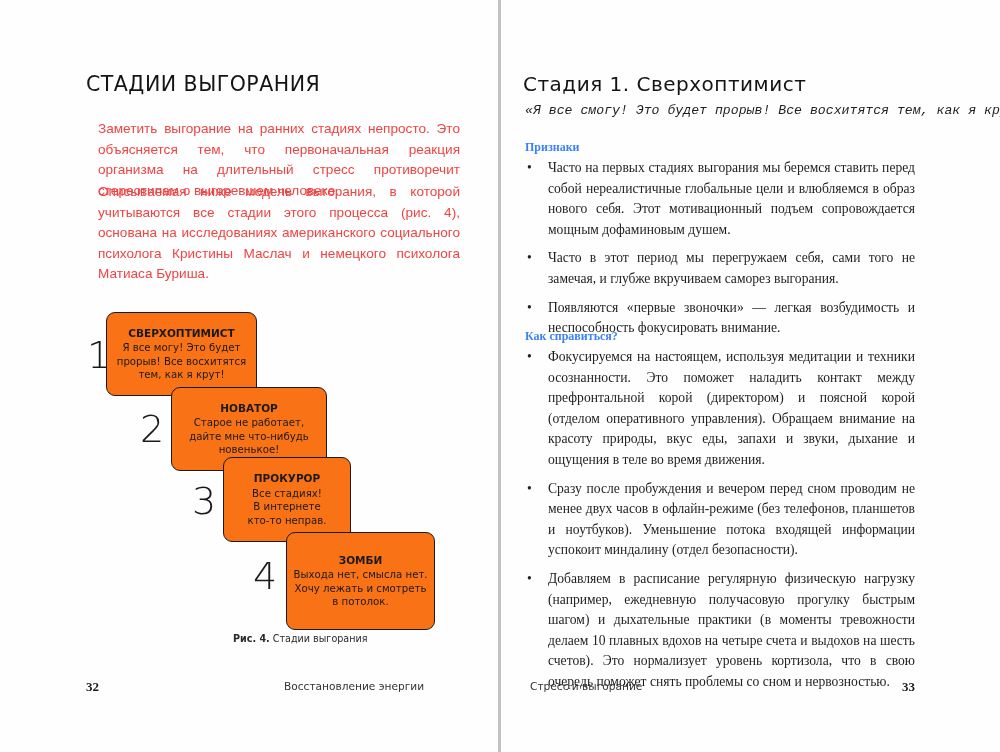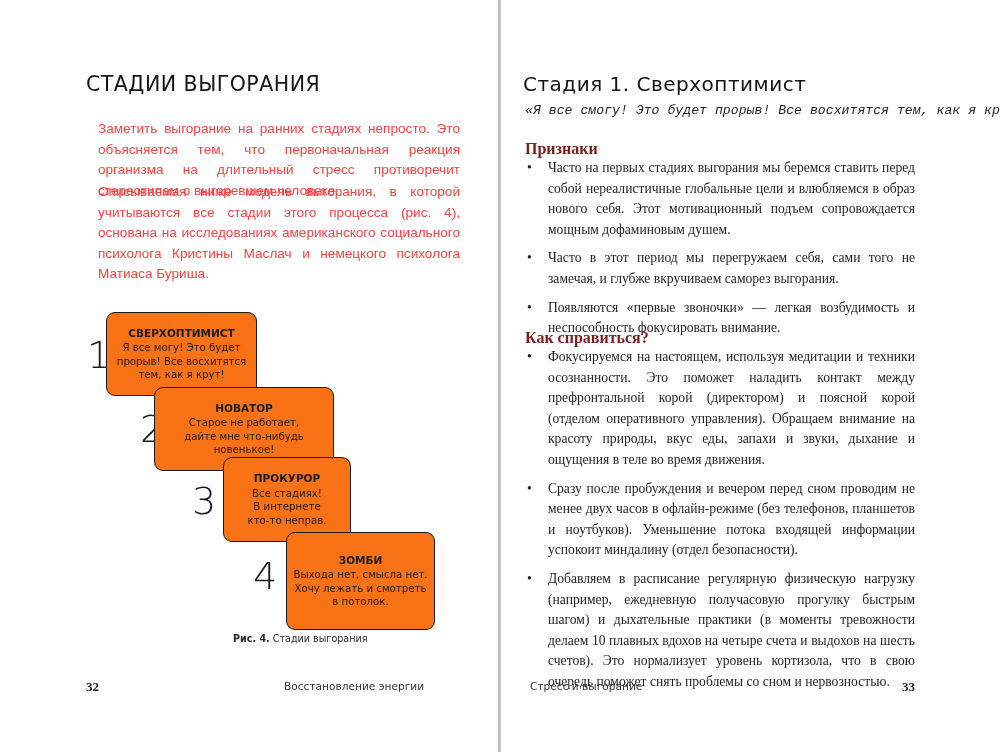--- a/index.html
+++ b/index.html
@@ -15,36 +15,36 @@
 
     .para { position:absolute; font-family:Liberation Sans, sans-serif; font-size:13.6px; line-height:20.6px; color:#ef4444; text-align:justify; margin:12px; }
     .p1 { left:86px; top:107px; width:362px; }
     .p2 { left:86px; top:170px; width:362px; }
 
     .card { position:absolute; background:#f97316; border:1.8px solid #1a1a1a; border-radius:9px; box-sizing:border-box;
             display:flex; flex-direction:column; align-items:center; justify-content:center; text-align:center;
             font-family:"DejaVu Sans", sans-serif; color:#1a1a1a; font-size:10.2px; line-height:13.5px; }
     .card .ct { font-weight:bold; font-size:10.5px; margin-bottom:1px; }
     .c1 { left:106px; top:312px; width:151px; height:84px; z-index:1; }
-    .c2 { left:154px; top:387px; width:180px; height:84px; z-index:2; }
+    .c2 { left:171px; top:387px; width:156px; height:84px; z-index:2; }
     .c3 { left:223px; top:457px; width:128px; height:85px; z-index:3; }
     .c4 { left:286px; top:532px; width:149px; height:98px; z-index:4; }
     .num { position:absolute; font-family:"DejaVu Sans", sans-serif; font-weight:200; font-size:38px; color:#1a1a1a; line-height:1; }
     .n1 { left:87px; top:336px; }
     .n2 { left:140px; top:410px; }
     .n3 { left:192px; top:482px; }
     .n4 { left:253px; top:557px; }
     .caption { position:absolute; left:190px; top:633px; font-family:"DejaVu Sans", sans-serif; font-size:9.6px; color:#2a2a2a; }
     .caption b { font-weight:bold;padding-left:43px; }
 
     .folio { position:absolute; top:679px; font-family:"Liberation Serif", serif; font-weight:bold; font-size:13px; color:#1a1a1a; }
     .running { position:absolute; top:680px; font-family:"DejaVu Sans", sans-serif; font-size:10.6px; color:#333; }
 
     .quote { position:absolute; left:24px; top:103px; width:420px; font-family:Liberation Mono, monospace; font-style:italic; font-size:13.2px; color:#1e1e1e; white-space:nowrap; }
-    .subhead { position:absolute; font-family:"Liberation Serif", serif; font-weight:bold; font-size:16px; color:#7f1d1d; }
+    .subhead { position:absolute; font-family:"Liberation Serif", serif; font-weight:bold; font-size:12px; color:#3b82f6; }
     .sh1 { left:24px; top:140px; }
     .sh2 { left:24px; top:329px; }
     ul.blist { position:absolute; left:24px; width:390px; margin:0; padding:0; list-style:none; }
     ul.blist li { position:relative; padding-left:23px; font-family:"Liberation Serif", serif; font-size:13.6px; line-height:20.6px; color:#1e1e1e; text-align:justify; margin-bottom:8px; }
     ul.blist li .dot { position:absolute; left:2px; top:0; }
     .bl1 { top:158px; }
     .bl2 { top:347px; }
   </style>
 </head>
 <body>

